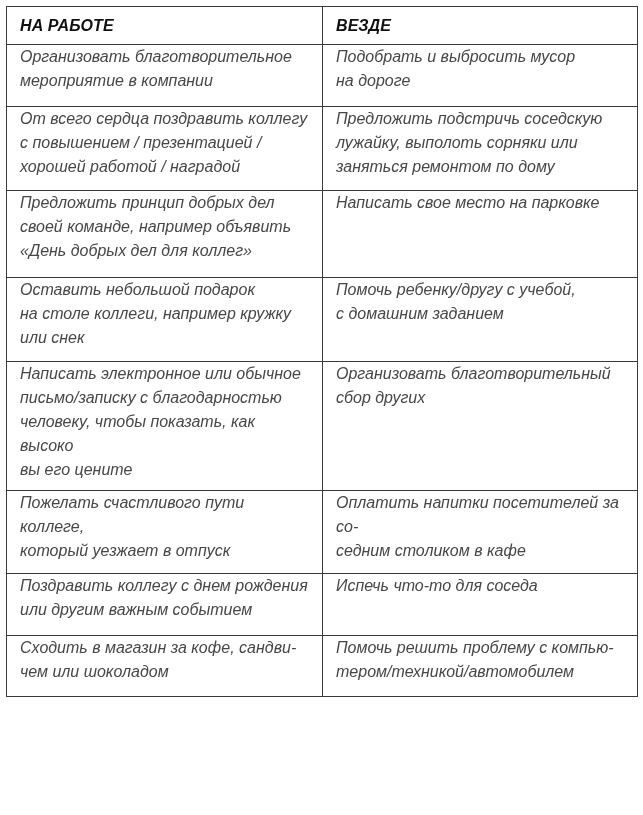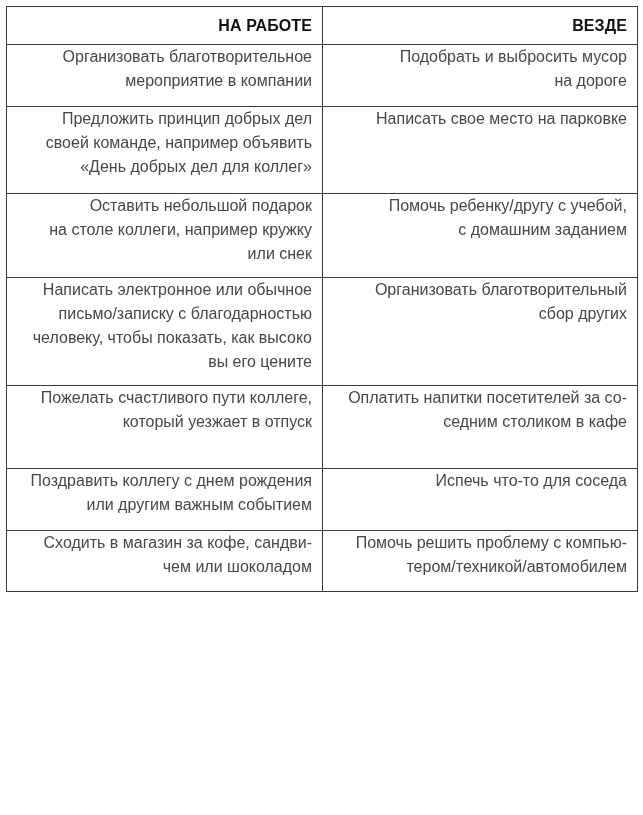--- a/index.html
+++ b/index.html
@@ -18,23 +18,24 @@
       position: absolute;
       left: 6px;
       top: 6px;
       width: 631px;
       border-collapse: collapse;
       table-layout: fixed;
     }
     .tbl td, .tbl th {
       border: 1.5px solid #3a3a3a;
       vertical-align: top;
-      text-align: right;
+      text-align: left;
       padding: 0 10px 0 13px;
       box-sizing: border-box;
+      font-style: italic;
     }
     .tbl col.c1 { width: 316px; }
     .tbl col.c2 { width: 315px; }
     .tbl th {
       height: 38px;
       font-weight: bold;
       font-size: 16px;
       color: #111111;
       padding-top: 10px;
       letter-spacing: 0.1px;
@@ -60,20 +61,28 @@
       <th>НА РАБОТЕ</th>
       <th>ВЕЗДЕ</th>
     </tr>
   </thead>
   <tbody>
     <tr style="height:62px">
       <td>Организовать благотворительное
 мероприятие в компании</td>
       <td>Подобрать и выбросить мусор
 на дороге</td>
+    </tr>
+    <tr style="height:84px">
+      <td>От всего сердца поздравить коллегу
+с повышением / презентацией /
+хорошей работой / наградой</td>
+      <td>Предложить подстричь соседскую
+лужайку, выполоть сорняки или
+заняться ремонтом по дому</td>
     </tr>
     <tr style="height:87px">
       <td>Предложить принцип добрых дел
 своей команде, например объявить
 «День добрых дел для коллег»</td>
       <td>Написать свое место на парковке</td>
     </tr>
     <tr style="height:84px">
       <td>Оставить небольшой подарок
 на столе коллеги, например кружку

